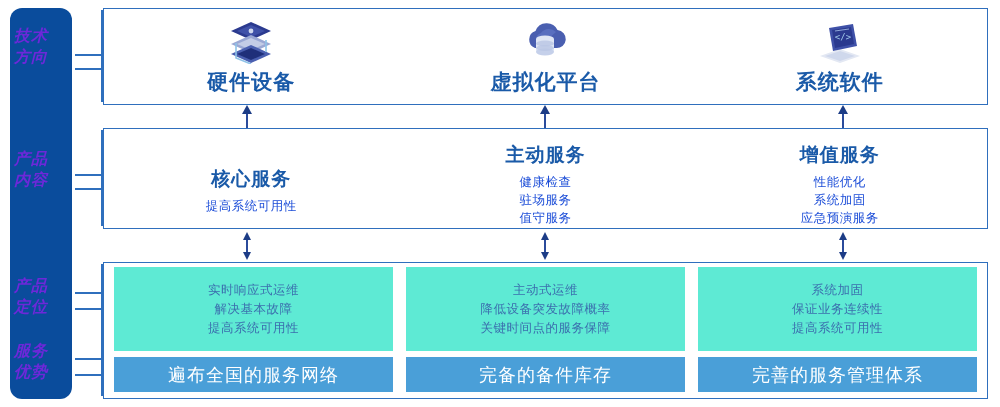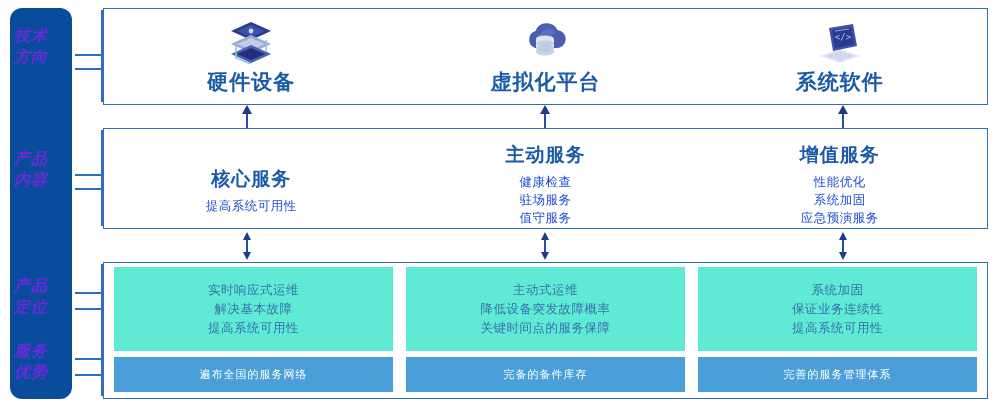--- a/index.html
+++ b/index.html
@@ -96,21 +96,21 @@
     align-items: center; justify-content: center;
   }
   .gray-line {
     font-size: 12.5px; color: #3b6fae; line-height: 19px;
     letter-spacing: 0.5px;
   }
   .blue-bar {
     background: #4a9fd8;
     height: 35px;
     display: flex; align-items: center; justify-content: center;
-    color: #ffffff; font-size: 11px; letter-spacing: 1px;
+    color: #ffffff; font-size: 18px; letter-spacing: 1px;
   }
 
   
   .arrow { position: absolute; width: 14px; }
   .arrow svg { display: block; }
 </style>
 </head>
 <body>
 
 <div id="root">

